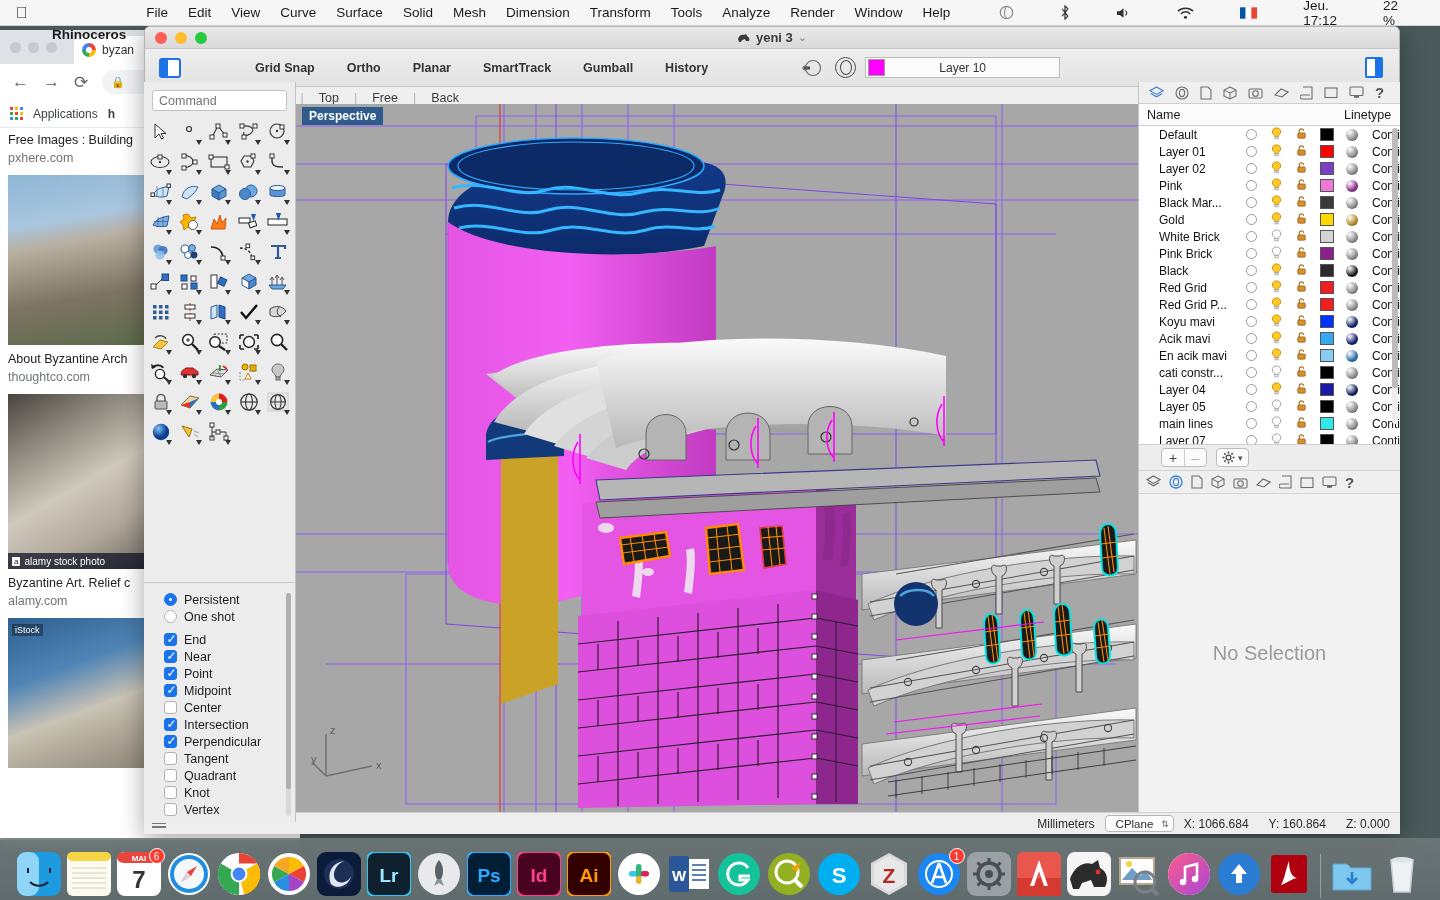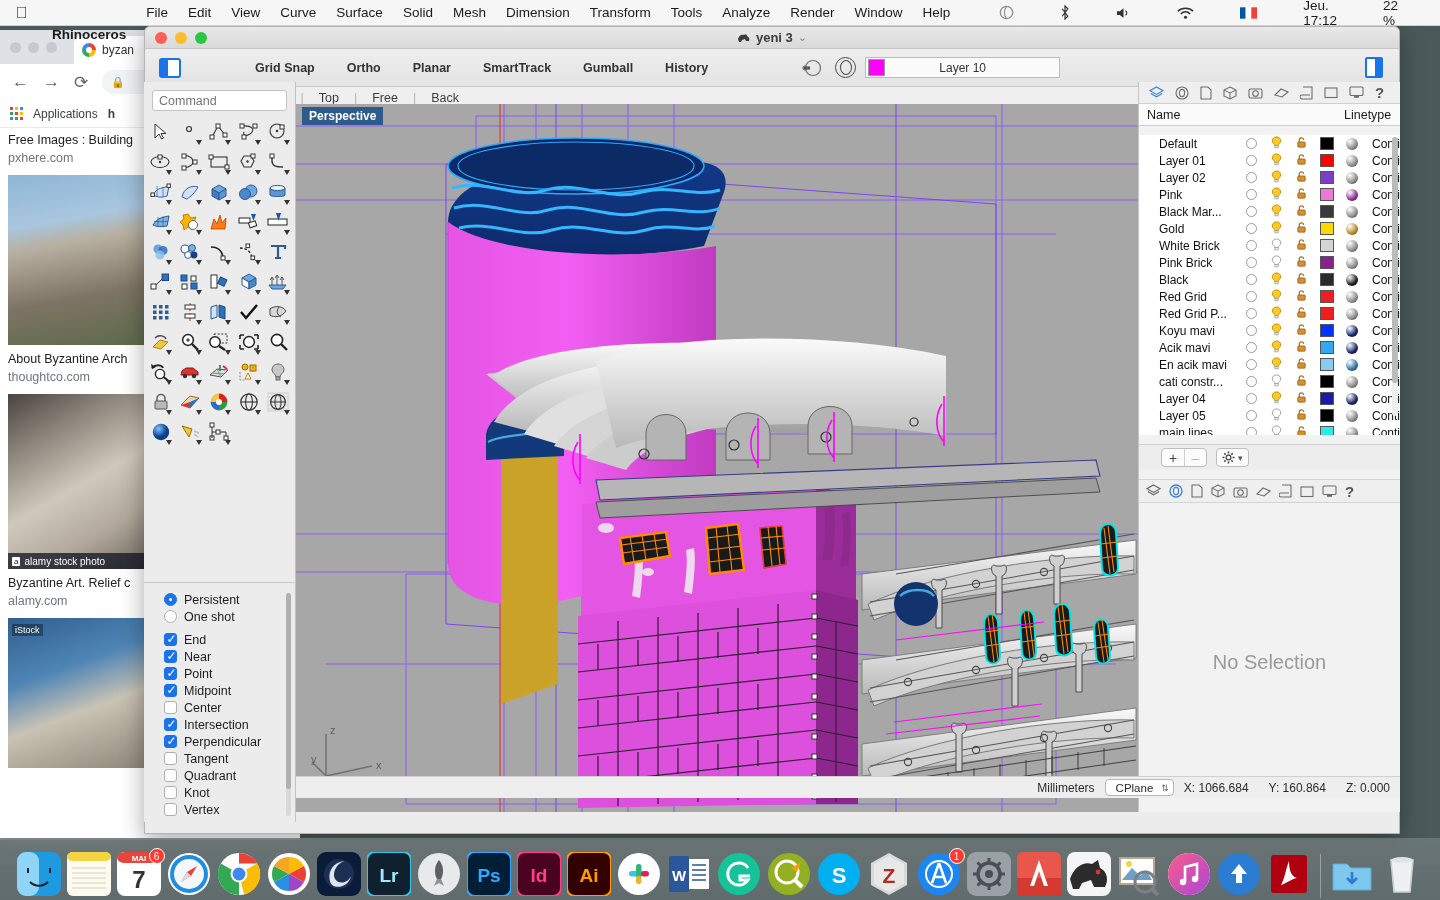--- a/index.html
+++ b/index.html
@@ -187,21 +187,21 @@
   }
   .vp-label {
     position: absolute; top: 3px; left: 6px; background: #2e5b8c; color: #fff;
     font-size: 12px; font-weight: bold; padding: 2px 7px; z-index: 5;
   }
 
   
   .rpanel {
     position: absolute; top: 104px; left: 1138px; width: 262px; height: 708px;
     background: #f2f2f2; border-left: 1px solid #c6c6c6;
-    display: flex; flex-direction: column; gap: 9px;
+    display: flex; flex-direction: column;
   }
   .rp-head { height: 22px; background: #fbfbfb; border-bottom: 1px solid #d0d0d0;
     display: flex; align-items: center; font-size: 12.5px; color: #1a1a1a; }
   .lay-list { flex: 1; overflow: hidden; background: #fff; position: relative; }
   .lay-row { height: 17px; display: flex; align-items: center; font-size: 12px; color: #111; }
   .lay-name { width: 100px; padding-left: 20px; white-space: nowrap;
     overflow: hidden; text-overflow: ellipsis; }
   .lay-cell { width: 25px; display: flex; align-items: center; justify-content: center; }
   .o-circ { width: 11px; height: 11px; border-radius: 50%; border: 1px solid #9a9a9a; background:#fff; }
   .swatch { width: 14px; height: 13px; border: 1px solid #555; }
@@ -219,21 +219,21 @@
   .pm span + span { border-left: 1px solid #cfcfcf; color:#b5b5b5; }
   .gear { display:flex; align-items:center; gap:3px; border:1px solid #bdbdbd; border-radius:4px;
     background:#fbfbfb; padding: 1px 5px; height: 19px; font-size: 11px; }
   .props { height: 24px; background: #efefef; display: flex; align-items: center;
     gap: 8px; padding: 0 7px; border-top: 1px solid #d4d4d4; border-bottom: 1px solid #d4d4d4; }
   .nosel { flex: 1; display: flex; align-items: center; justify-content: center;
     font-size: 20px; color: #9a9a9a; background: #f2f2f2; }
 
   
   .statusbar {
-    position: absolute; top: 776px; left: 144px; width: 1256px; height: 22px;
+    position: absolute; top: 812px; left: 144px; width: 1256px; height: 22px;
     background: #eeeeee; border-top: 1px solid #cfcfcf;
     display: flex; align-items: center; font-size: 12px; color: #2a2a2a;
   }
   .hamburger { margin-left: 8px; display:flex; flex-direction:column; gap:2px; }
   .hamburger i { display:block; width:14px; height:1.4px; background:#777; }
   .sb-item { padding: 0 10px; }
   .cplane { border: 1px solid #b6b6b6; border-radius: 4px; background: #fdfdfd;
     padding: 0 4px 0 10px; height: 17px; display:flex; align-items:center; gap:8px; font-size: 11.5px; }
 
   

